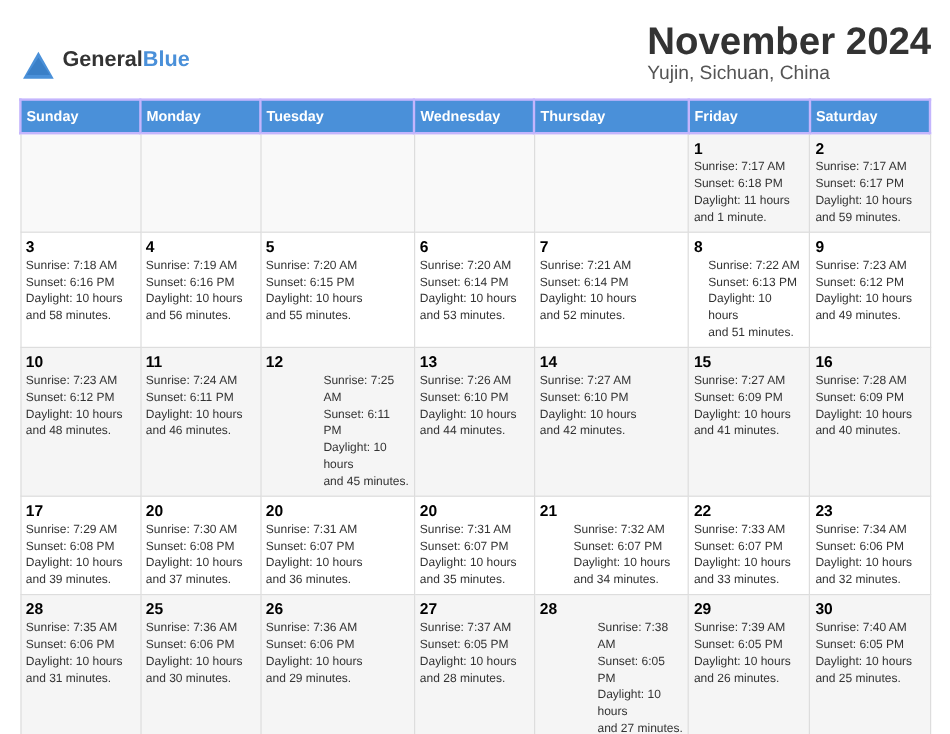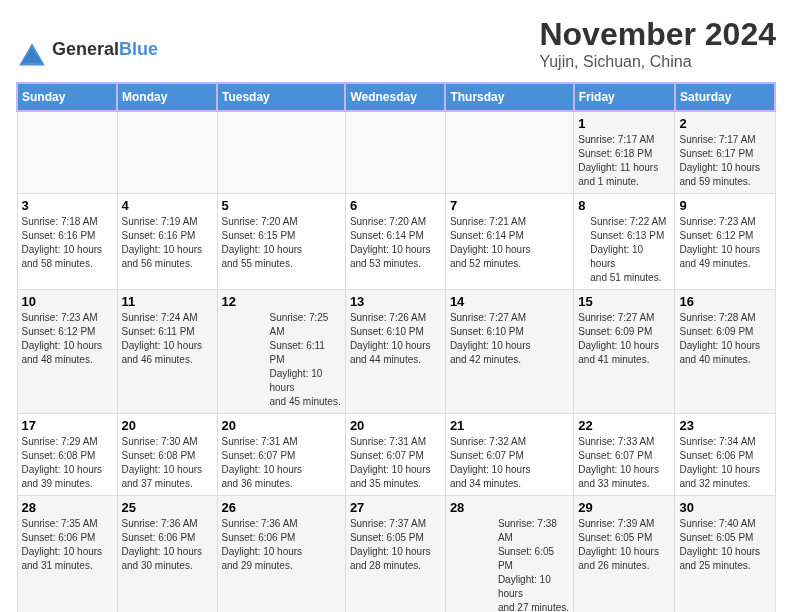--- a/index.html
+++ b/index.html
@@ -263,21 +263,21 @@
         </td>
         <td>
           <span class="day-num">20</span>
           <div class="day-info" style="white-space: pre-line;">Sunrise: 7:31 AM
 Sunset: 6:07 PM
 Daylight: 10 hours
 and 35 minutes.</div>
         </td>
         <td>
           <span class="day-num">21</span>
-          <div class="day-info" style="white-space: pre-line;">Sunrise: 7:32 AM
+          <div class="day-info" style="white-space: pre-line; margin-left: 28px;">Sunrise: 7:32 AM
 Sunset: 6:07 PM
 Daylight: 10 hours
 and 34 minutes.</div>
         </td>
         <td>
           <span class="day-num">22</span>
           <div class="day-info" style="white-space: pre-line;">Sunrise: 7:33 AM
 Sunset: 6:07 PM
 Daylight: 10 hours
 and 33 minutes.</div>

